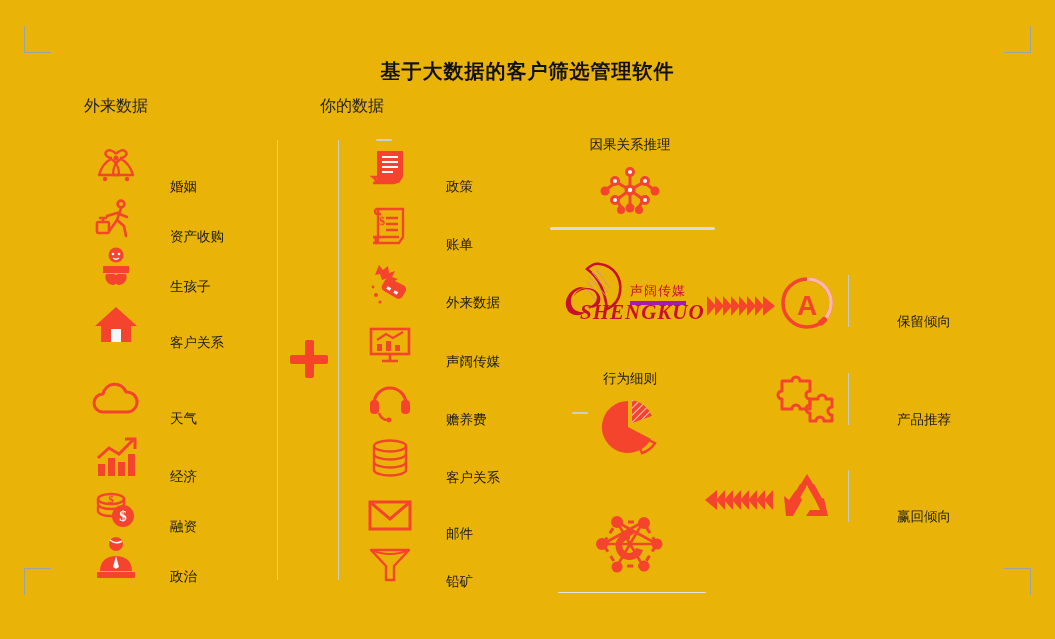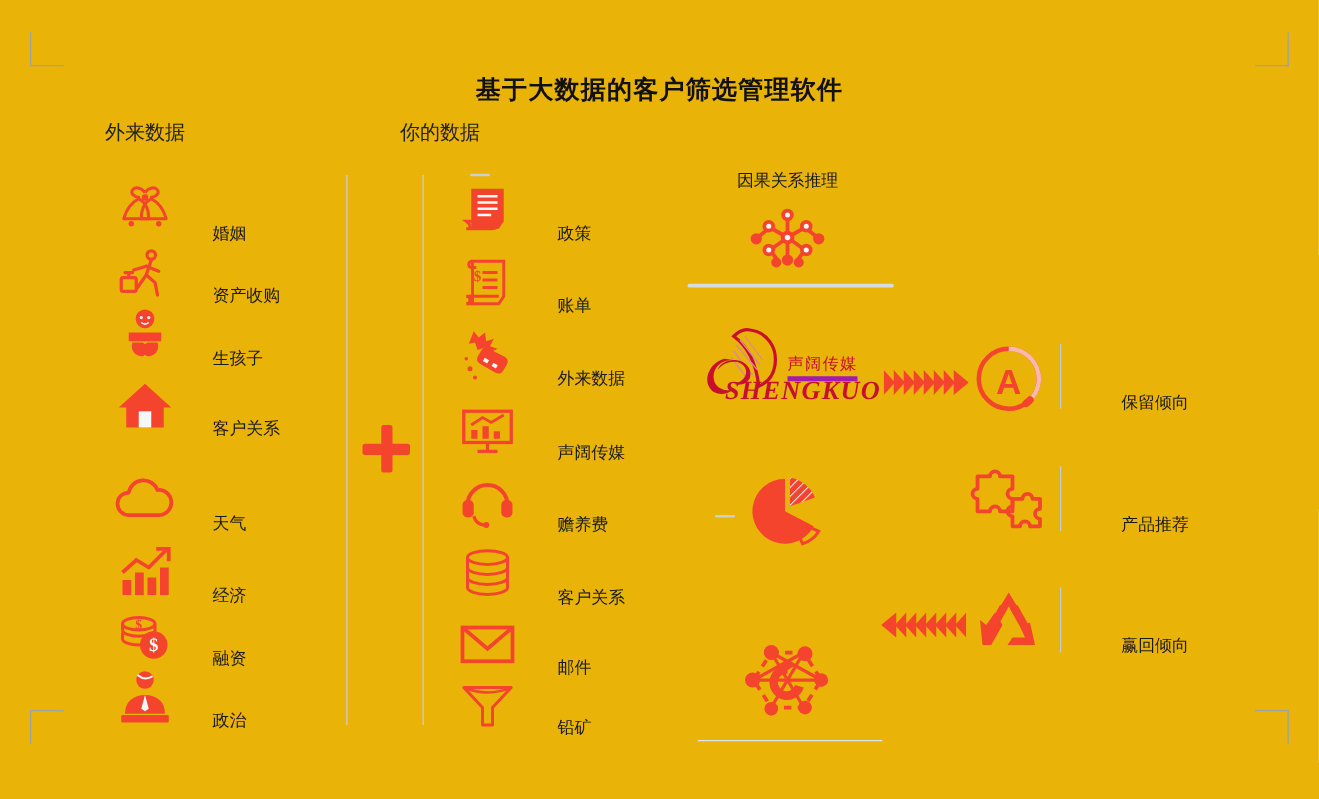--- a/index.html
+++ b/index.html
@@ -388,20 +388,21 @@
           <path d="M40 16 L56 36 M44 13 L58 32 M37 20 L54 40 M35 25 L50 44 M33 30 L46 47"></path>
         </g>
         <path d="M34 32 c-10 0 -16 7 -15 15 c1 8 9 10 15 9 c-6 5 -16 4 -19 -3 c-4 -9 3 -20 13 -22z" fill="#c8102e"></path>
         <path d="M22 40 c6 -8 18 -9 22 -2 c3 6 -2 12 -9 13 c5 2 11 0 13 -5 c2 -7 -4 -14 -13 -14 c-6 0 -11 3 -13 8z" fill="#c8102e"></path>
       </svg>
       <span class="lt">声阔传媒</span>
       <span class="lb">SHENGKUO</span>
     </div>
 
     <div class="center-block" style="top:370px">
+      <span class="center-cap">行为细则</span>
       <span>
         <svg width="72" height="62" viewBox="0 0 72 62" style="margin:8px auto 0;display:block">
           <defs>
             <pattern id="hatch" width="5" height="5" patternUnits="userSpaceOnUse" patternTransform="rotate(45)">
               <rect width="5" height="5" fill="#f4442e"></rect>
               <line x1="0" y1="0" x2="0" y2="5" stroke="#f5f8f9" stroke-width="1.6"></line>
             </pattern>
           </defs>
           <path d="M34 31 L34 5 A26 26 0 1 0 57 43 Z" fill="#f4442e"></path>
           <path d="M38 27 L38 4 A27 27 0 0 1 58 20 Z" fill="url(#hatch)"></path>

